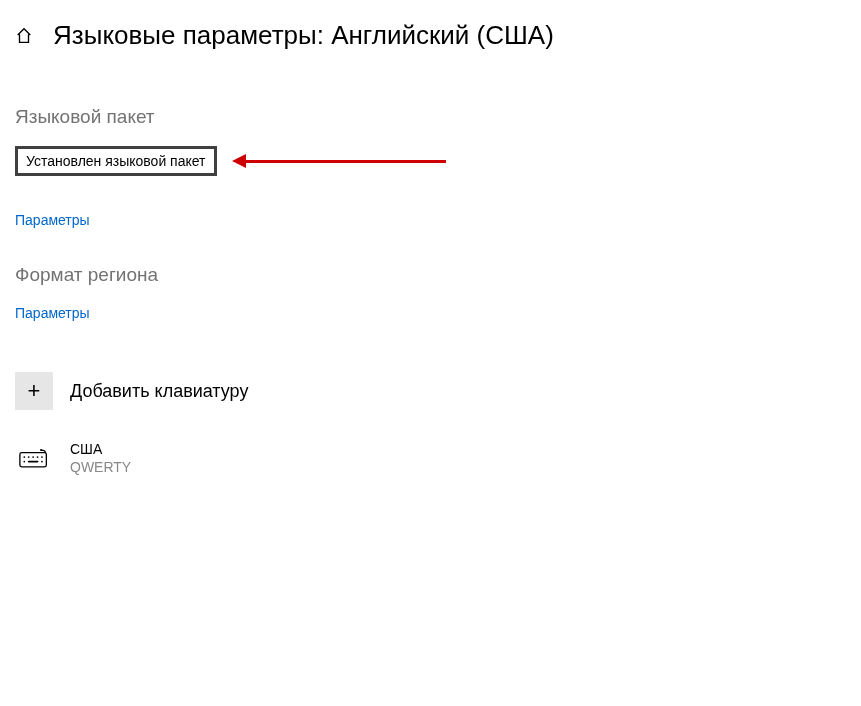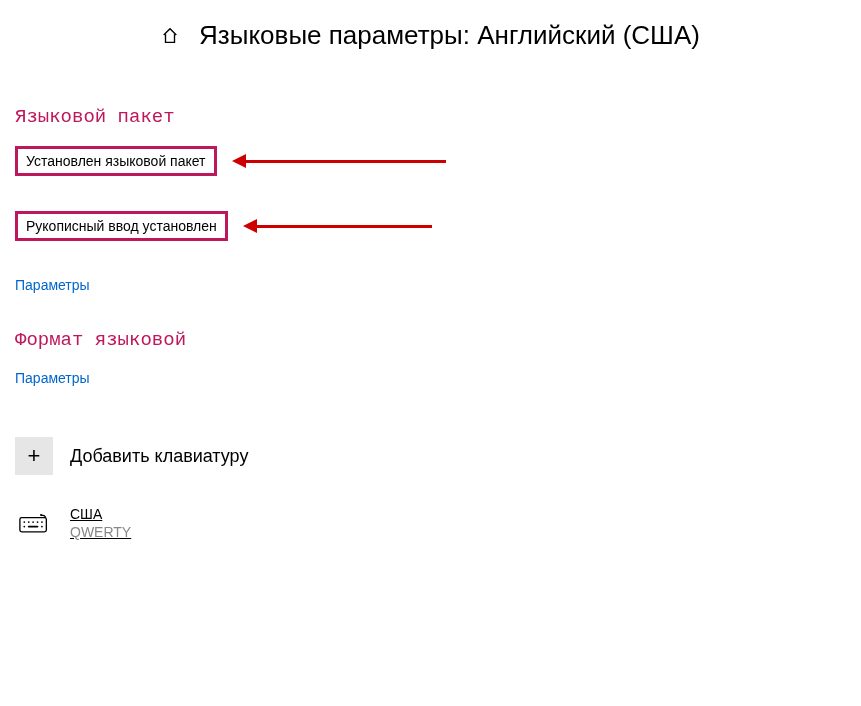--- a/index.html
+++ b/index.html
@@ -12,46 +12,44 @@
       background: #ffffff;
       color: #000000;
       padding: 20px 15px;
       width: 861px;
     }
     .header {
       display: flex;
       align-items: center;
       gap: 18px;
       margin-bottom: 55px;
-      justify-content: center;
     }
     .home-icon {
       width: 20px;
       height: 20px;
       flex-shrink: 0;
       margin-top: 2px;
     }
     .page-title {
       font-size: 26px;
       font-weight: 400;
       color: #000;
     }
     .section {
       margin-bottom: 35px;
     }
     .section-heading {
       font-size: 19px;
       font-weight: 400;
-      color: #be185d;
+      color: #737373;
       margin-bottom: 18px;
-      font-family: Liberation Mono, monospace;
     }
     .highlight-box {
       display: inline-block;
-      border: 3px solid #be185d;
+      border: 3px solid #404040;
       padding: 4px 8px;
       font-size: 14px;
       color: #000;
       position: relative;
     }
     .arrow-container {
       display: flex;
       align-items: center;
       margin-bottom: 0;
     }
@@ -101,21 +99,20 @@
     .add-keyboard-label {
       font-size: 18px;
       color: #000;
     }
     .keyboard-item {
       display: flex;
       align-items: center;
       gap: 17px;
       margin-top: 30px;
       cursor: pointer;
-      text-decoration: underline;
     }
     .keyboard-icon {
       width: 38px;
       height: 28px;
       display: flex;
       align-items: center;
       justify-content: center;
     }
     .keyboard-info {
       display: flex;
@@ -148,35 +145,28 @@
   <div class="arrow-container">
     <span class="highlight-box">Установлен языковой пакет</span>
     <span class="arrow">
       <span class="arrow-head"></span>
       <span class="arrow-line" style="width:200px;"></span>
     </span>
   </div>
 </div>
 
 <div class="section">
-  <div class="arrow-container">
-    <span class="highlight-box">Рукописный ввод установлен</span>
-    <span class="arrow">
-      <span class="arrow-head"></span>
-      <span class="arrow-line" style="width:175px;"></span>
-    </span>
-  </div>
 </div>
 
 <div class="section">
   <span class="link">Параметры</span>
 </div>
 
 <div class="section">
-  <h2 class="section-heading">Формат языковой</h2>
+  <h2 class="section-heading">Формат региона</h2>
   <span class="link">Параметры</span>
 </div>
 
 <div class="section keyboards-section">
 
   <div class="add-keyboard-row">
     <div class="plus-box">+</div>
     <span class="add-keyboard-label">Добавить клавиатуру</span>
   </div>
 

